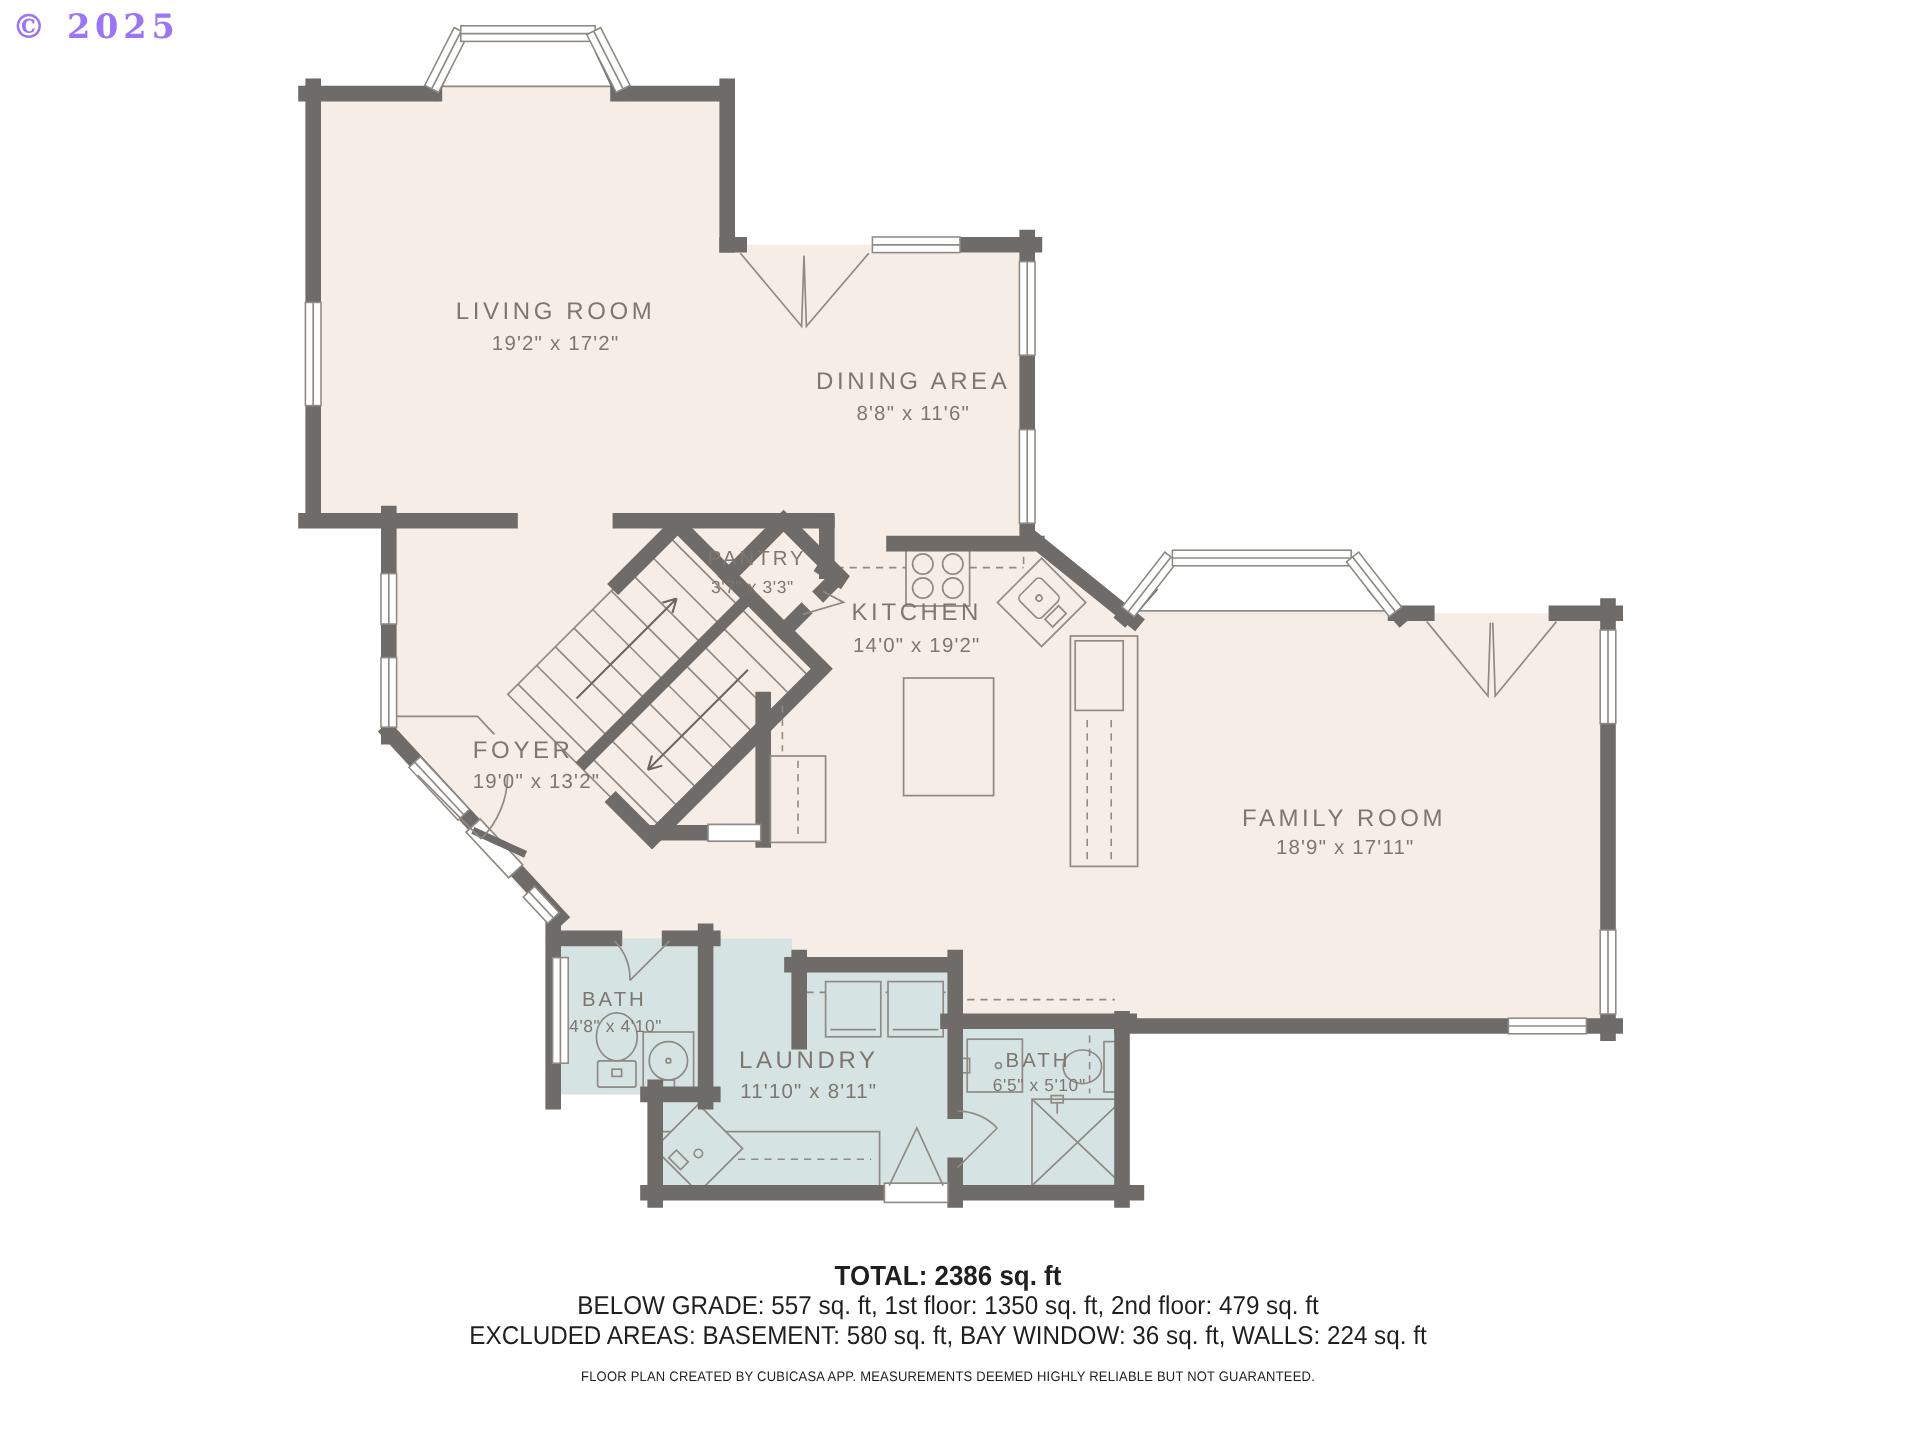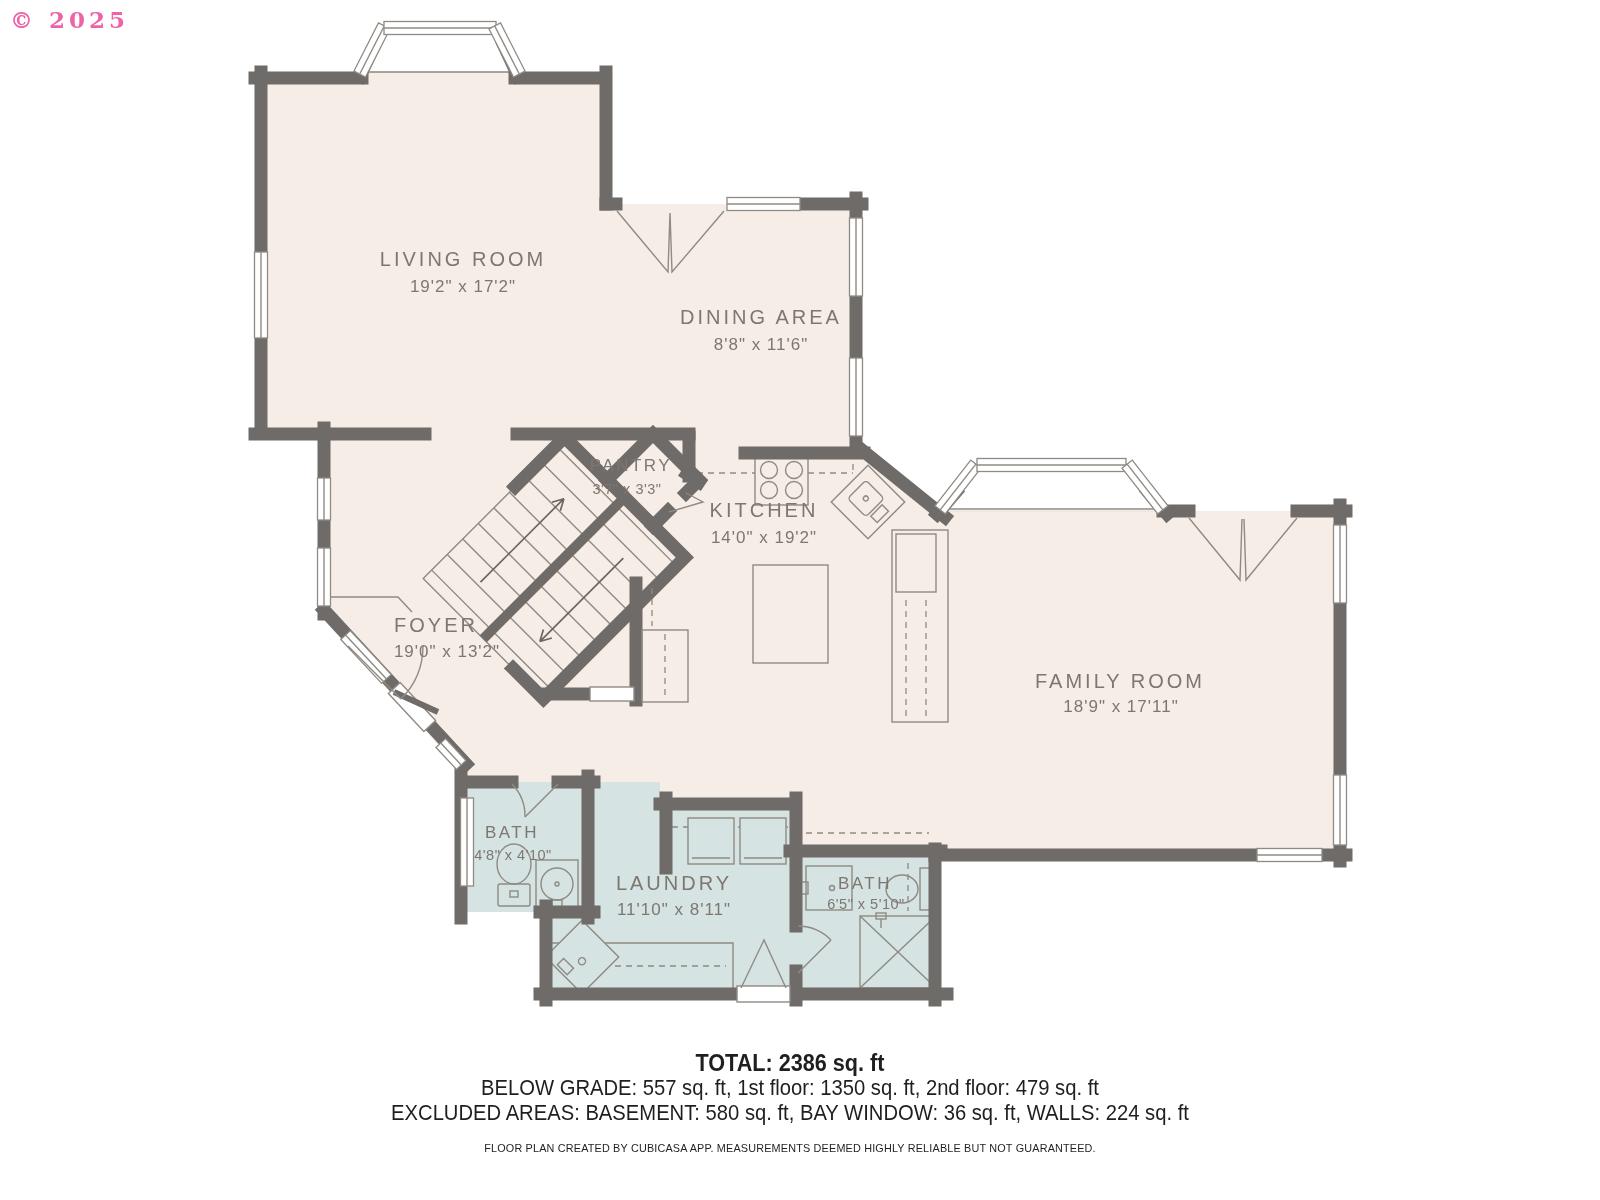--- a/index.html
+++ b/index.html
@@ -1,19 +1,19 @@
 <!DOCTYPE html>
 <html><head>
 <meta charset="utf-8">
 <style>
   html,body{margin:0;padding:0;background:#ffffff;}
   .page{position:relative;width:1600px;height:1200px;background:#fff;overflow:hidden;
         font-family:"Liberation Sans", sans-serif;}
   .copyright{position:absolute;top:6px;left:10px;font-family:"DejaVu Serif",serif;
-        font-weight:bold;font-size:23px;letter-spacing:4px;color:#ec4899;opacity:.85;}
+        font-weight:bold;font-size:28px;letter-spacing:4px;color:#8b5cf6;opacity:.85;}
   svg text{font-family:"Liberation Sans",sans-serif;fill:#7d7770;}
   .rname{font-size:20px;letter-spacing:3px;}
   .rname.sm{font-size:17px;letter-spacing:2.5px;}
   .rdim{font-size:17px;letter-spacing:1px;}
   .rdim.sm{font-size:14.5px;letter-spacing:.5px;}
   .wall{stroke:#6e6b68;stroke-width:13;fill:none;stroke-linecap:square;}
   .wallb{stroke:#6e6b68;stroke-width:10;fill:none;stroke-linecap:butt;}
   .thin{stroke:#8f8a83;stroke-width:1.4;fill:none;}
   .thinf{stroke:#8f8a83;stroke-width:1.4;fill:#ffffff;}
   .fix{stroke:#8f8a83;stroke-width:1.4;fill:none;}

